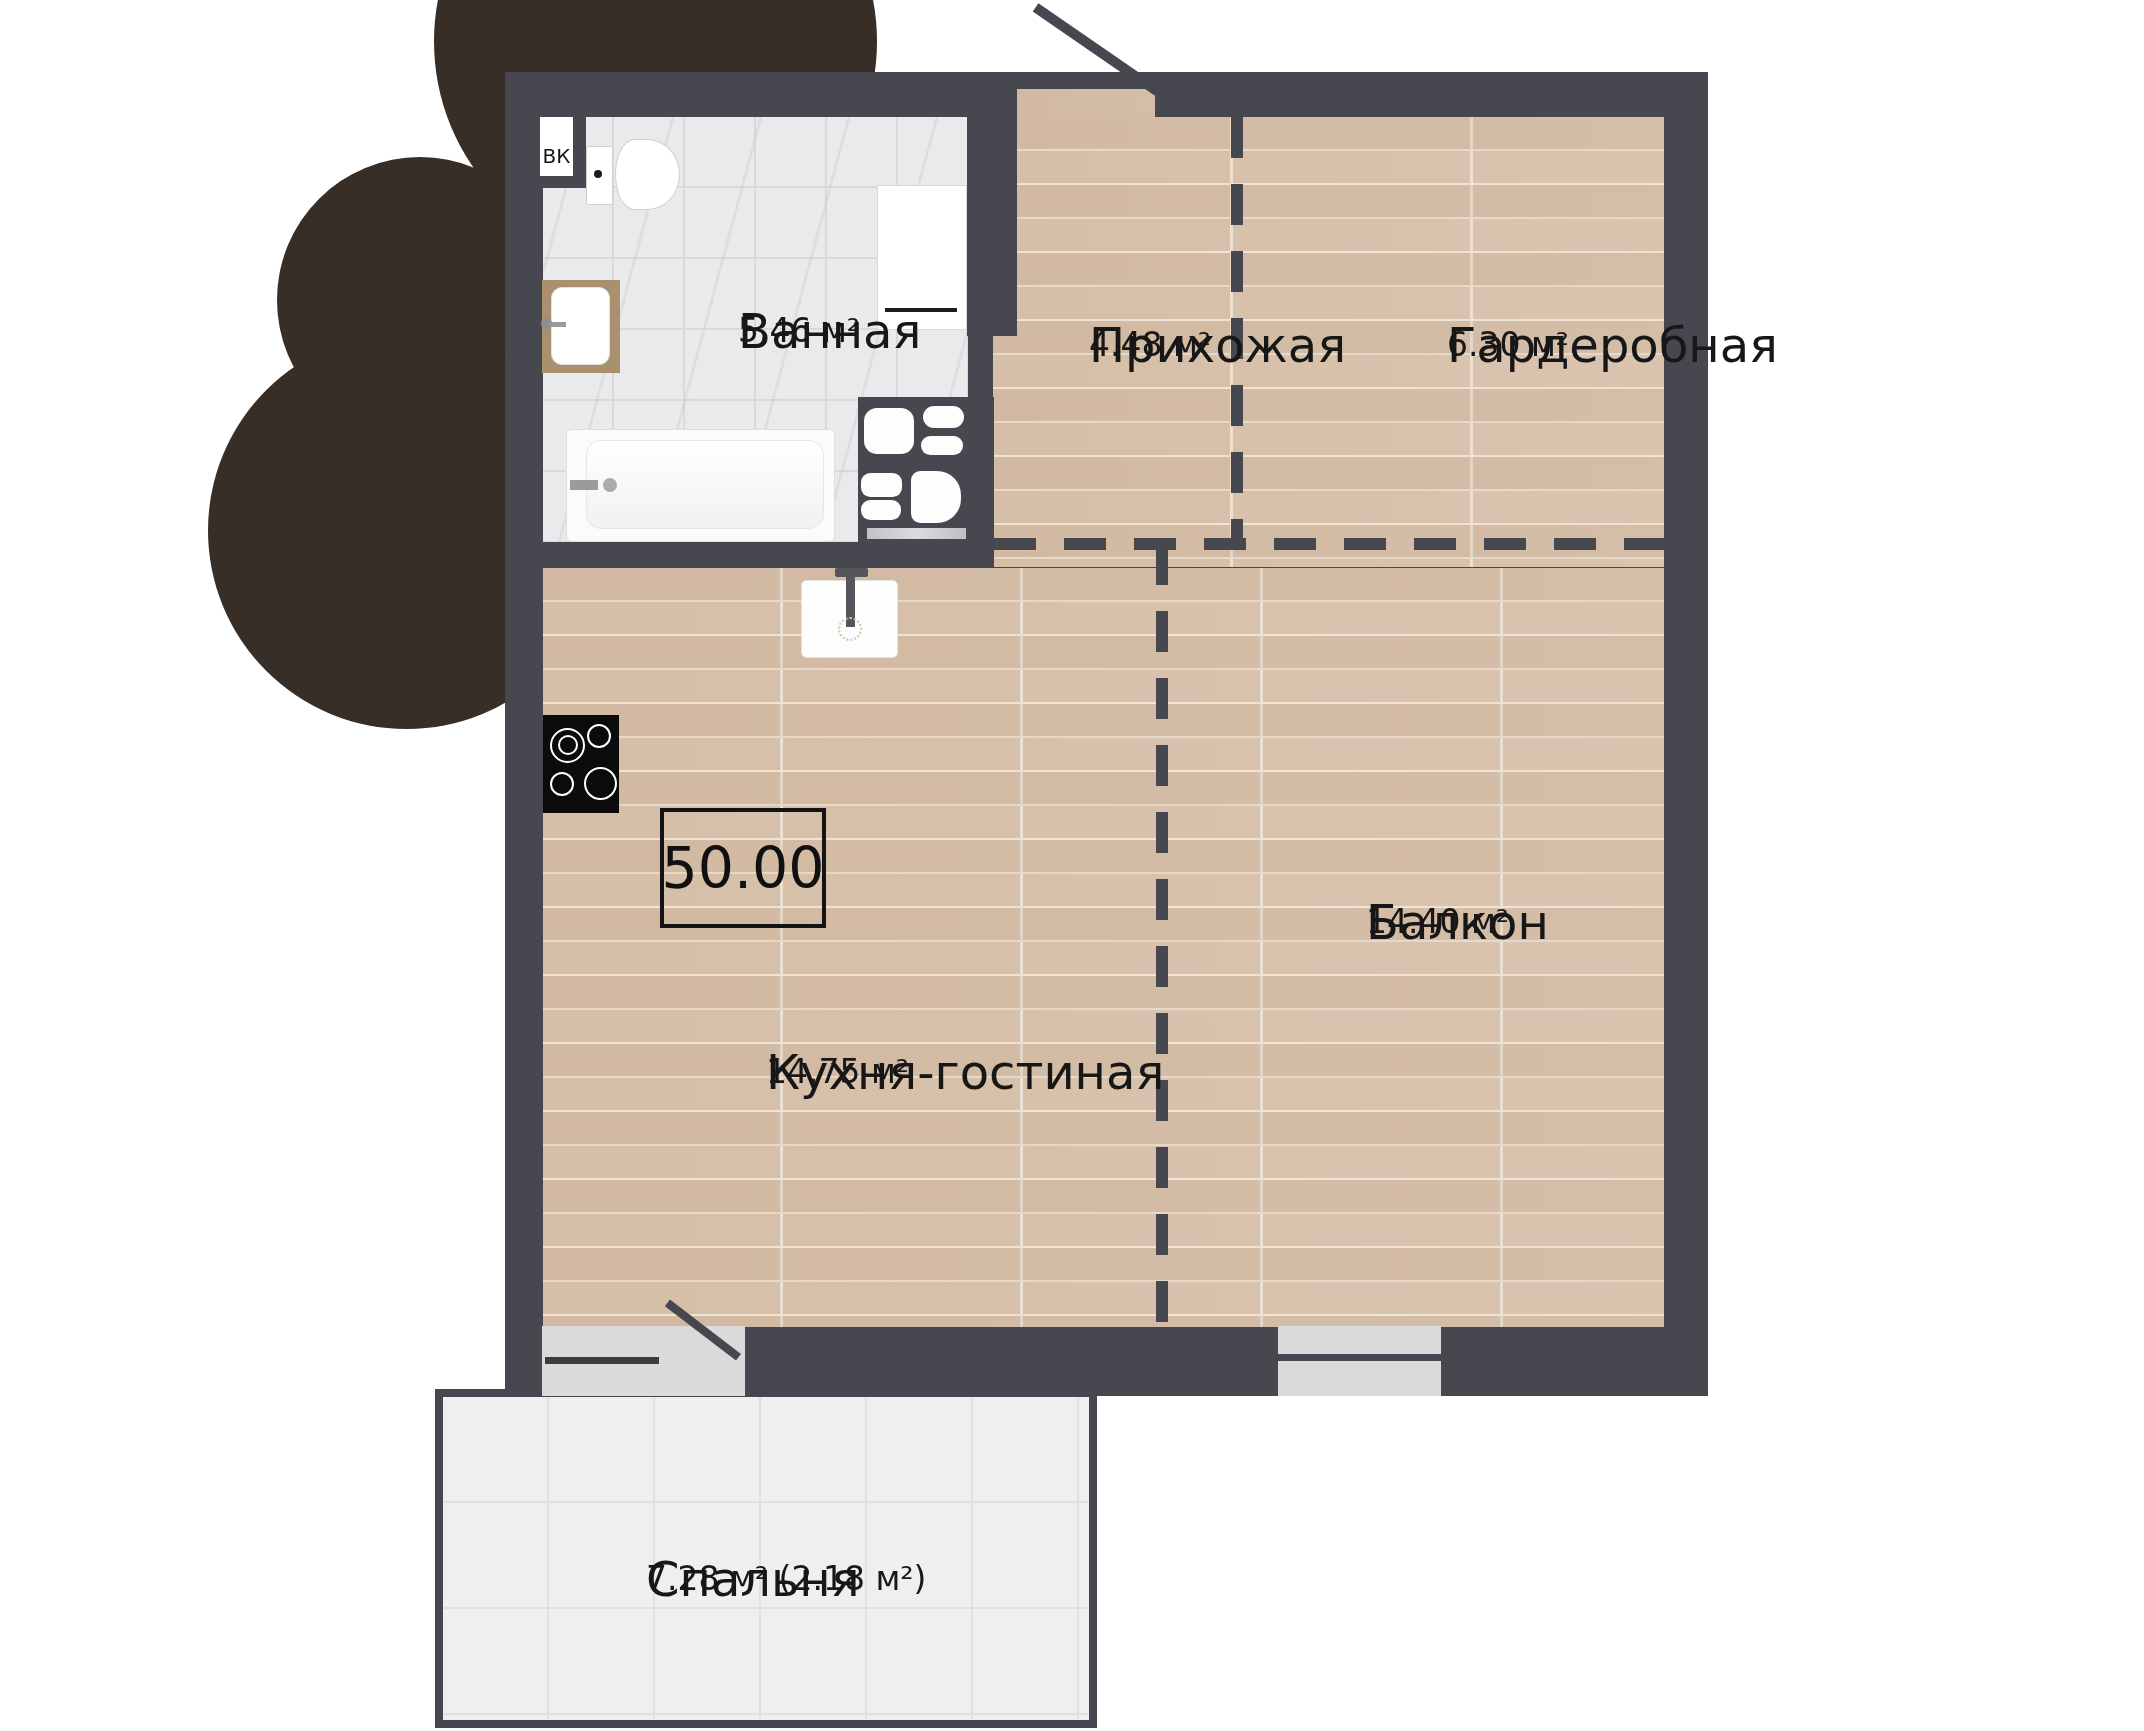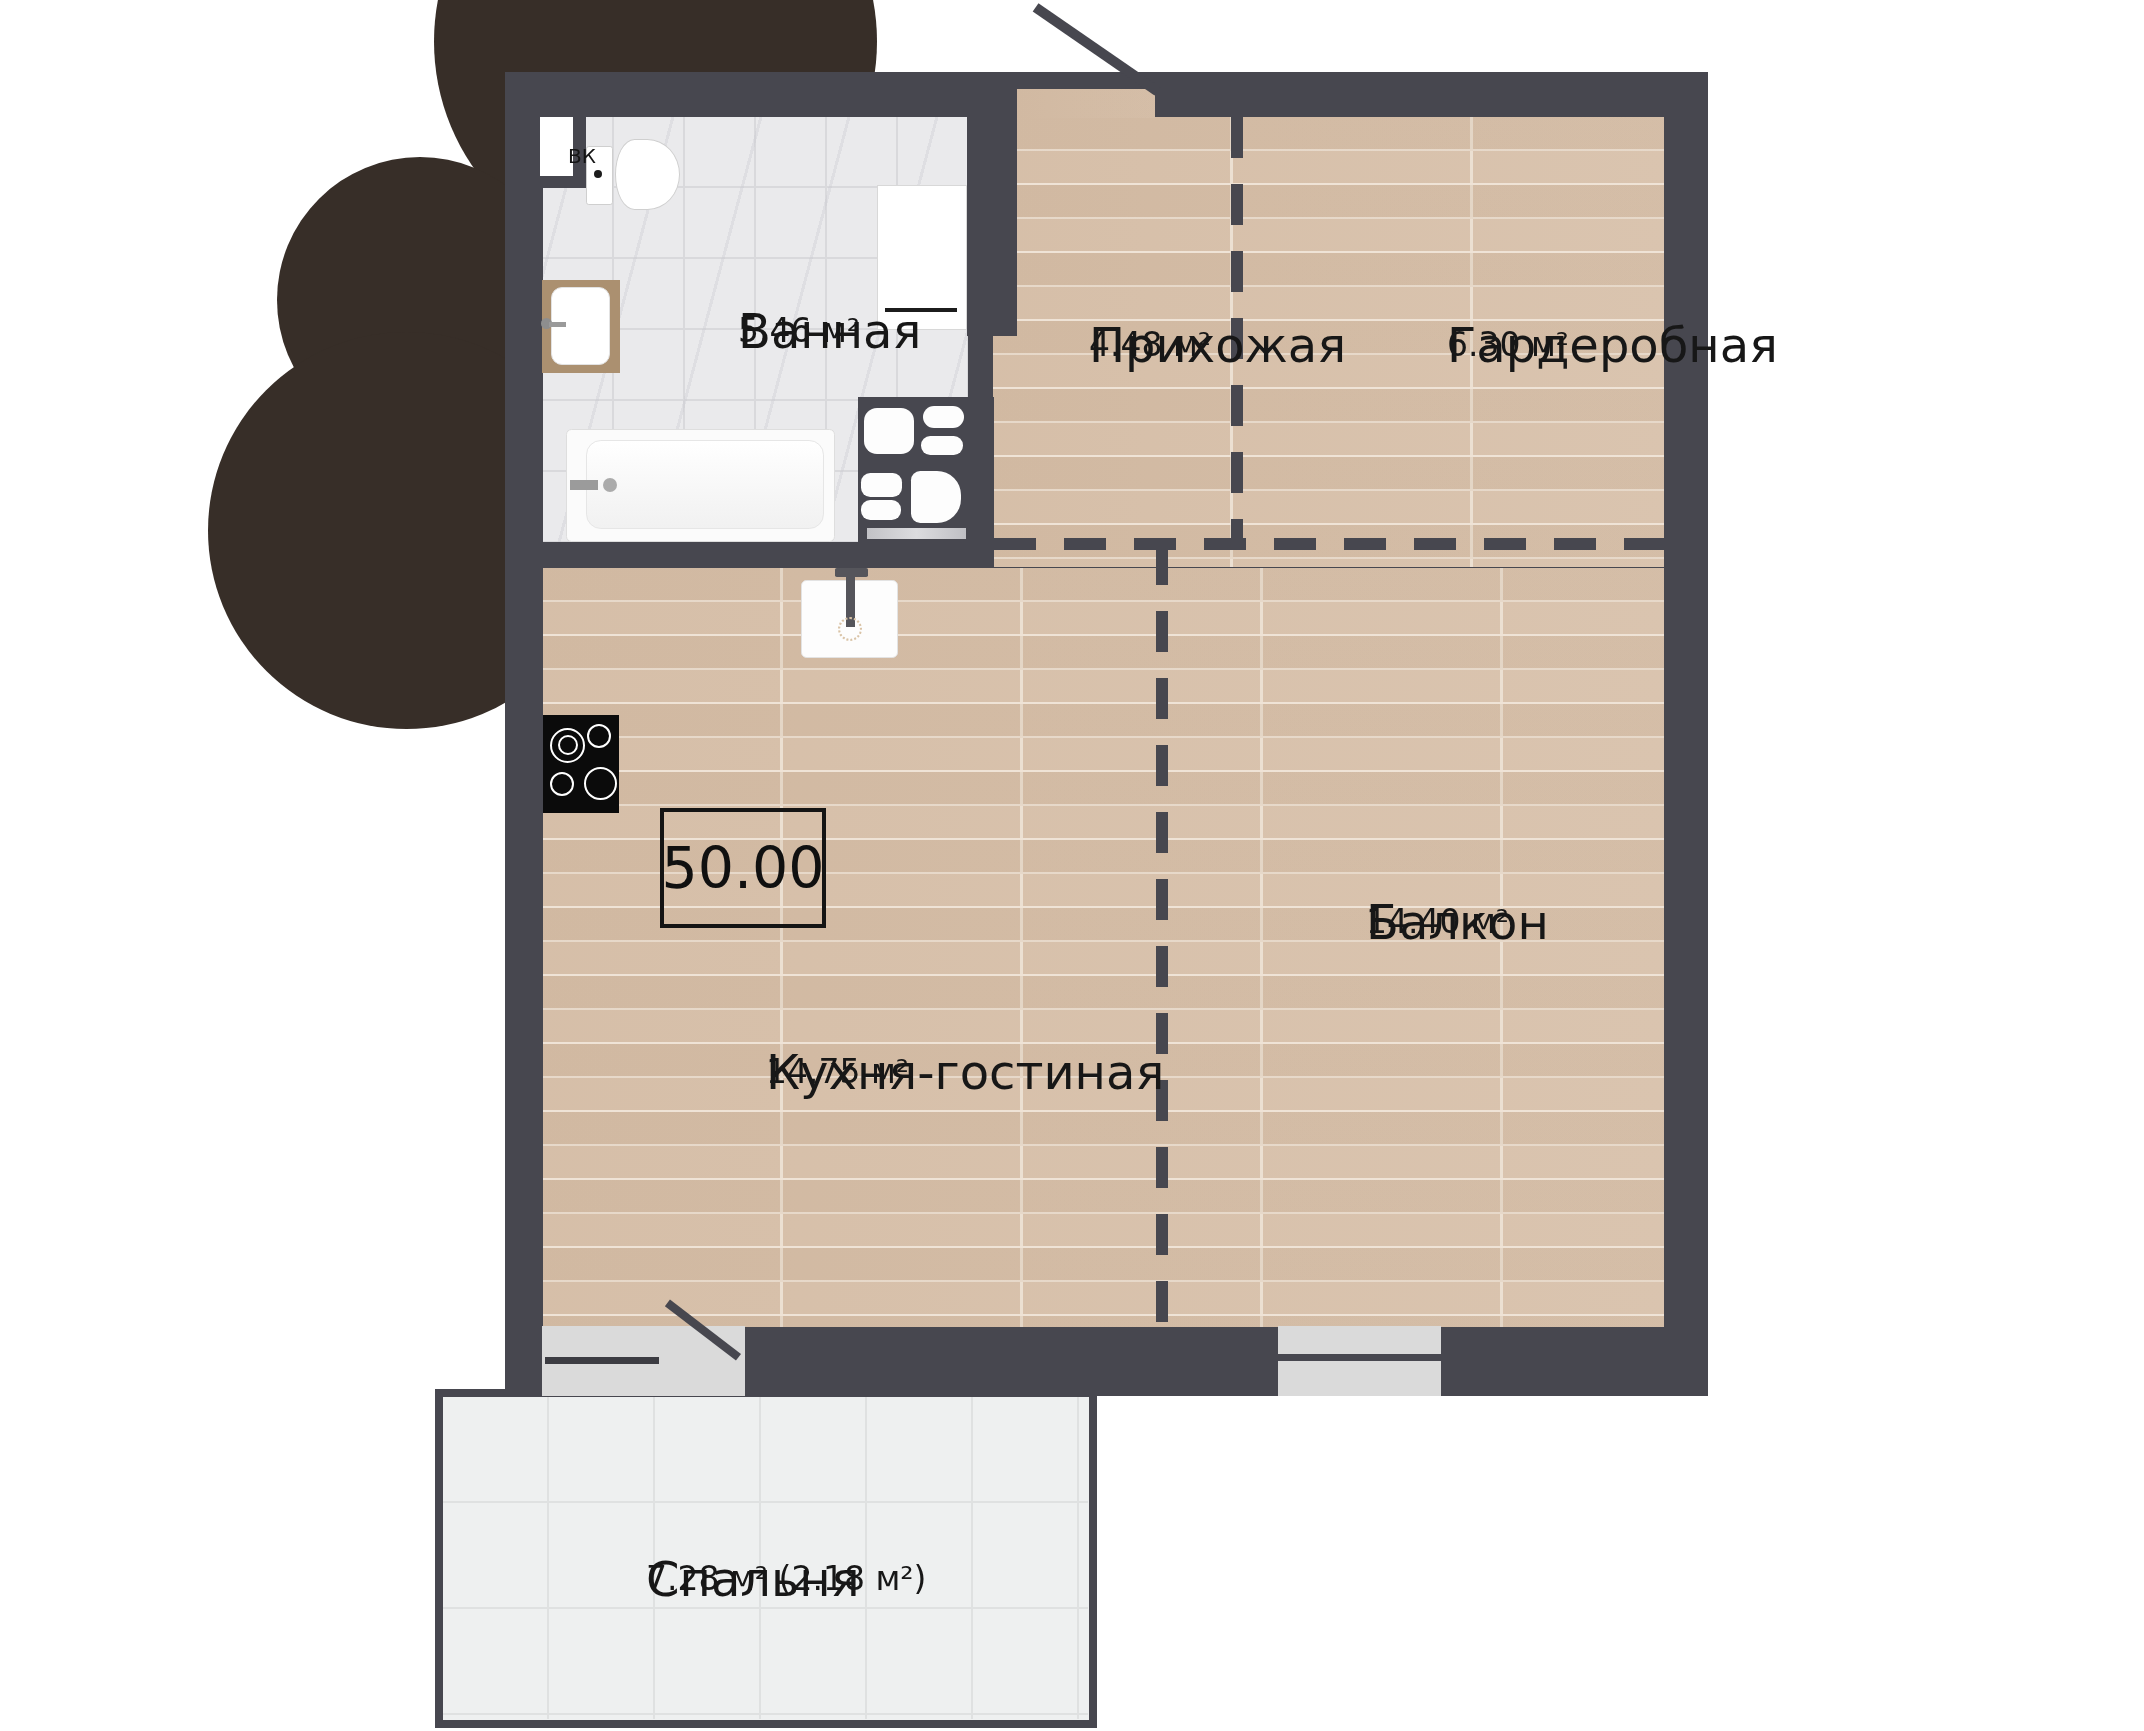--- a/index.html
+++ b/index.html
@@ -48,21 +48,21 @@
 
   
   #open-balcony{left:542px;top:1326px;width:203px;height:70px;background:#dadada;z-index:4;}
   #balcony-winline{left:545px;top:1357px;width:114px;height:6.5px;background:#3c3c42;z-index:5;}
   #open-bedwin-outer{left:1278px;top:1326px;width:163px;height:28px;background:#dadada;z-index:4;}
   #open-bedwin-inner{left:1278px;top:1361px;width:163px;height:35px;background:#dadada;z-index:4;}
 
   
   #vent{left:540px;top:117px;width:46px;height:71px;background:#ffffff;
     border-right:13px solid #47474f;border-bottom:12px solid #47474f;z-index:5;}
-  #vent-label{left:517px;top:144px;width:79px;text-align:right;font-size:20px;color:#141414;z-index:6;}
+  #vent-label{left:517px;top:144px;width:79px;text-align:center;font-size:20px;color:#141414;z-index:6;}
 
   
   #toilet-tank{left:586px;top:146px;width:27px;height:59px;background:#fff;border:1.8px solid #cfcfcf;border-radius:2.8px;z-index:5;}
   #toilet-bowl{left:615px;top:139px;width:65px;height:71px;background:#fff;border:1.8px solid #cfcfcf;border-radius:30% 50% 50% 30% / 50%;z-index:5;}
   #toilet-dot{left:594px;top:170px;width:8.3px;height:8.3px;background:#1c1c1c;border-radius:50%;z-index:6;}
   #washer{left:877px;top:185px;width:90px;height:145px;background:#fff;border:1.8px solid #d8d8d8;z-index:5;}
   #washer-line{left:7.4px;top:122px;width:72px;height:3.7px;background:#1c1c1c;}
   #vanity{left:542px;top:280px;width:78px;height:93px;background:#ab9070;z-index:5;}
   #basin{left:9.2px;top:7.4px;width:59px;height:78px;background:#fff;border:1.8px solid #e2e2e2;border-radius:11px;}
   #basin-knob{left:-0.9px;top:38px;width:11px;height:11px;background:#8e8e8e;border-radius:50%;}

